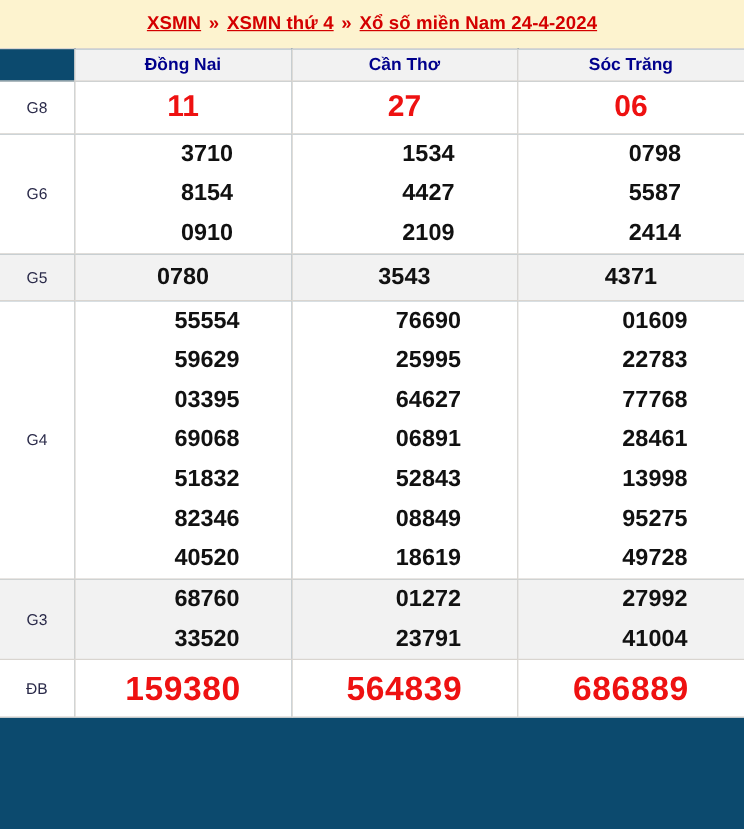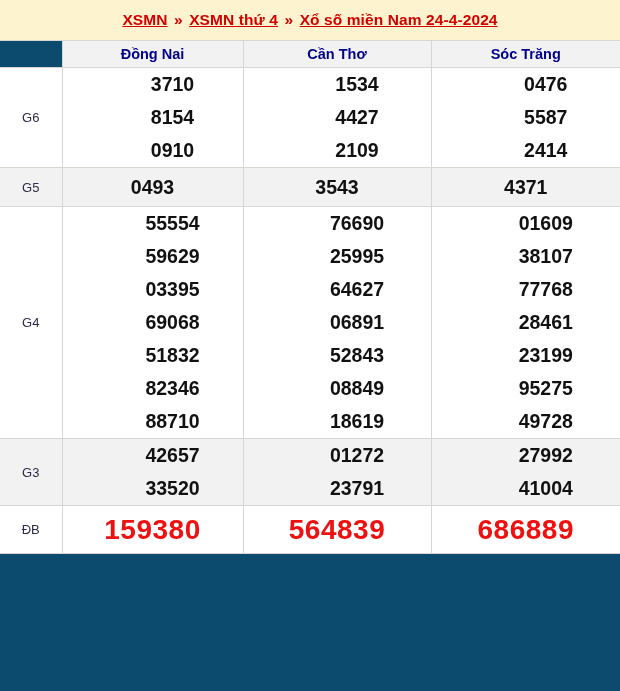--- a/index.html
+++ b/index.html
@@ -134,91 +134,97 @@
         </th>
         <th>
           <span class="prov-link">Cần Thơ</span>
         </th>
         <th>
           <span class="prov-link">Sóc Trăng</span>
         </th>
       </tr>
     </thead>
     <tbody id="tbody">
+        <tr class="plain g8 row-h-g8">
+          <td class="lbl">G8</td>
+          <td class="num-cell"><span>11</span></td>
+          <td class="num-cell"><span>27</span></td>
+          <td class="num-cell"><span>06</span></td>
+        </tr>
         <tr class="plain">
           <td class="lbl">G6</td>
           <td>
             <div class="num-list">
               <span>3710</span>
               <span>8154</span>
               <span>0910</span>
             </div>
           </td>
           <td>
             <div class="num-list">
               <span>1534</span>
               <span>4427</span>
               <span>2109</span>
             </div>
           </td>
           <td>
             <div class="num-list">
-              <span>0476</span>
+              <span>0798</span>
               <span>5587</span>
               <span>2414</span>
             </div>
           </td>
         </tr>
         <tr class="shade row-h-single">
           <td class="lbl">G5</td>
-          <td class="num-cell"><span>0493</span></td>
+          <td class="num-cell"><span>0780</span></td>
           <td class="num-cell"><span>3543</span></td>
           <td class="num-cell"><span>4371</span></td>
         </tr>
         <tr class="plain">
           <td class="lbl">G4</td>
           <td>
             <div class="num-list">
               <span>55554</span>
               <span>59629</span>
               <span>03395</span>
               <span>69068</span>
               <span>51832</span>
               <span>82346</span>
-              <span>88710</span>
+              <span>40520</span>
             </div>
           </td>
           <td>
             <div class="num-list">
               <span>76690</span>
               <span>25995</span>
               <span>64627</span>
               <span>06891</span>
               <span>52843</span>
               <span>08849</span>
               <span>18619</span>
             </div>
           </td>
           <td>
             <div class="num-list">
               <span>01609</span>
-              <span>38107</span>
+              <span>22783</span>
               <span>77768</span>
               <span>28461</span>
-              <span>23199</span>
+              <span>13998</span>
               <span>95275</span>
               <span>49728</span>
             </div>
           </td>
         </tr>
         <tr class="shade">
           <td class="lbl">G3</td>
           <td>
             <div class="num-list">
-              <span>42657</span>
+              <span>68760</span>
               <span>33520</span>
             </div>
           </td>
           <td>
             <div class="num-list">
               <span>01272</span>
               <span>23791</span>
             </div>
           </td>
           <td>

